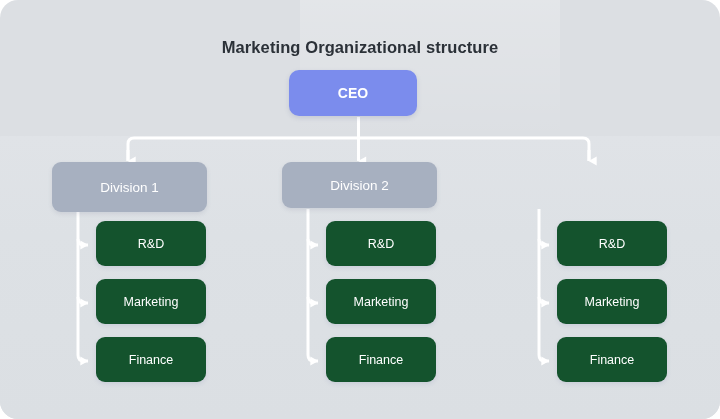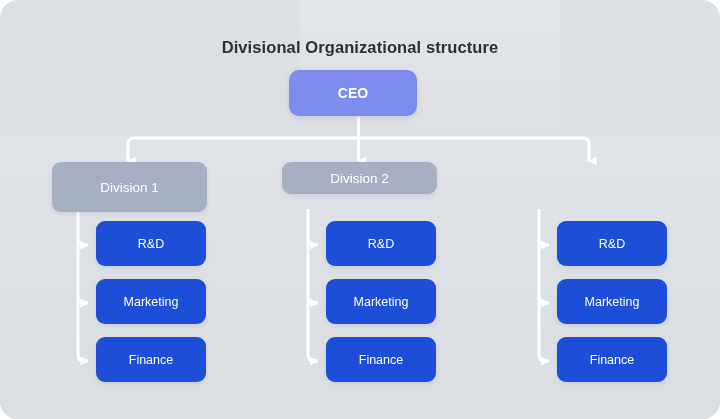--- a/index.html
+++ b/index.html
@@ -74,21 +74,21 @@
   }
 
   .node-division {
     background: #a7b0c0;
     font-size: 13.5px;
     font-weight: normal;
     box-shadow: 0 2px 4px rgba(110,120,140,0.16);
   }
 
   .node-sub {
-    background: #1d4ed8;
+    background: #14532d;
     font-size: 12.5px;
     font-weight: normal;
     box-shadow: 0 2px 4px rgba(110,120,165,0.16);
   }
 
   
   #wires {
     position: absolute;
     left: 0;
     top: 0;
@@ -98,21 +98,21 @@
   }
 </style>
 </head>
 <body>
 
 <div id="canvas">
 
   <div class="bg-band"></div>
   <div class="bg-sheen"></div>
 
-  <div class="title">Divisional Organizational structure</div>
+  <div class="title">Marketing Organizational structure</div>
 
   <svg id="wires" viewBox="0 0 720 419" xmlns="http://www.w3.org/2000/svg">
     <defs>
       <marker id="arrow-down" markerWidth="10" markerHeight="9" refX="5" refY="8.2" orient="auto" markerUnits="userSpaceOnUse">
         <path d="M0.6,0.5 L9.4,0.5 L5,8.6 Z" fill="#ffffff"></path>
       </marker>
       <marker id="arrow-right" markerWidth="9" markerHeight="10" refX="8.2" refY="5" orient="auto" markerUnits="userSpaceOnUse">
         <path d="M0.5,0.6 L0.5,9.4 L8.6,5 Z" fill="#ffffff"></path>
       </marker>
     </defs>
@@ -153,21 +153,21 @@
   <div class="node node-ceo" style="left:289px; top:70px; width:128px; height:46px;">CEO</div>
 
   <div class="node node-division" style="left:52px; top:162px; width:155px; height:50px;">Division 1</div>
 
   <div class="node node-sub" style="left:96px; top:221px; width:110px; height:45px;">R&amp;D</div>
 
   <div class="node node-sub" style="left:96px; top:279px; width:110px; height:45px;">Marketing</div>
 
   <div class="node node-sub" style="left:96px; top:337px; width:110px; height:45px;">Finance</div>
 
-  <div class="node node-division" style="left:282px; top:162px; width:155px; height:32px;">Division 2</div>
+  <div class="node node-division" style="left:282px; top:162px; width:155px; height:46px;">Division 2</div>
 
   <div class="node node-sub" style="left:326px; top:221px; width:110px; height:45px;">R&amp;D</div>
 
   <div class="node node-sub" style="left:326px; top:279px; width:110px; height:45px;">Marketing</div>
 
   <div class="node node-sub" style="left:326px; top:337px; width:110px; height:45px;">Finance</div>
 
 
   <div class="node node-sub" style="left:557px; top:221px; width:110px; height:45px;">R&amp;D</div>
 

